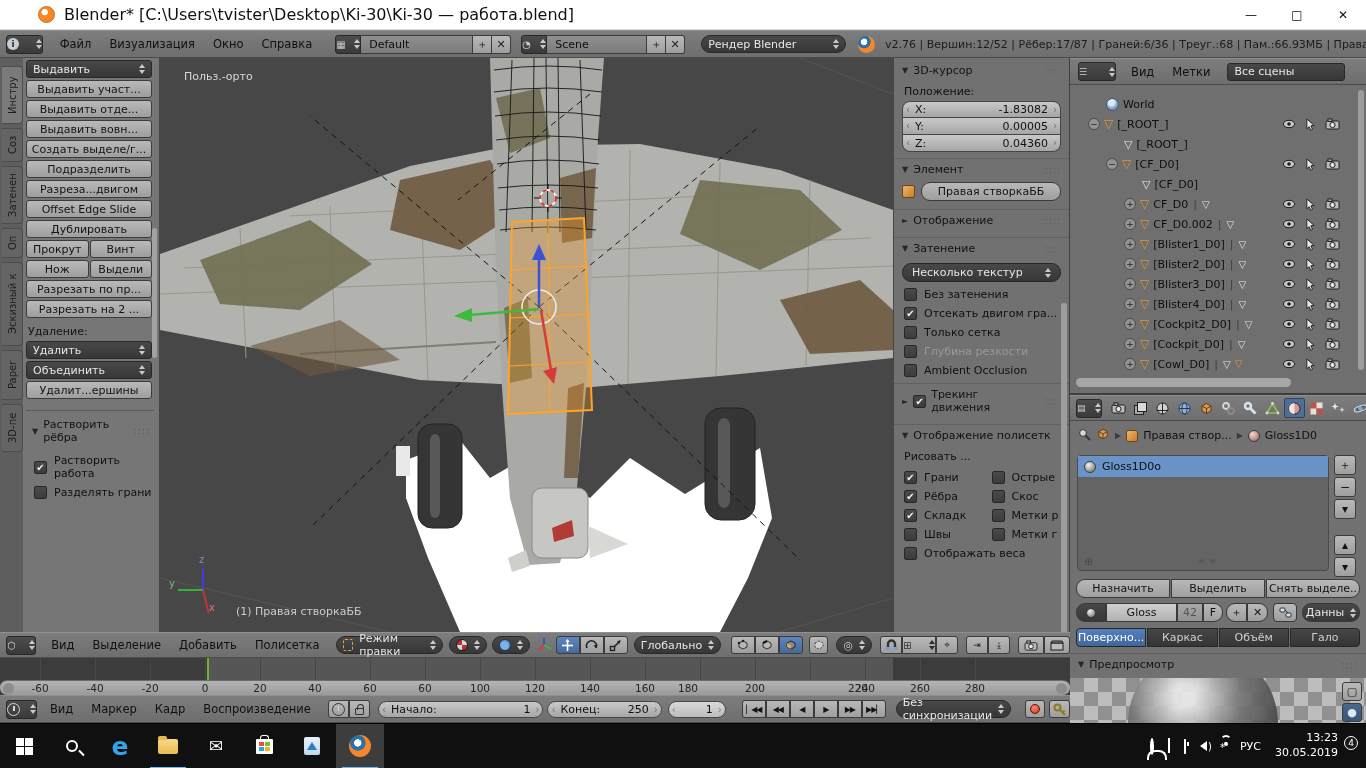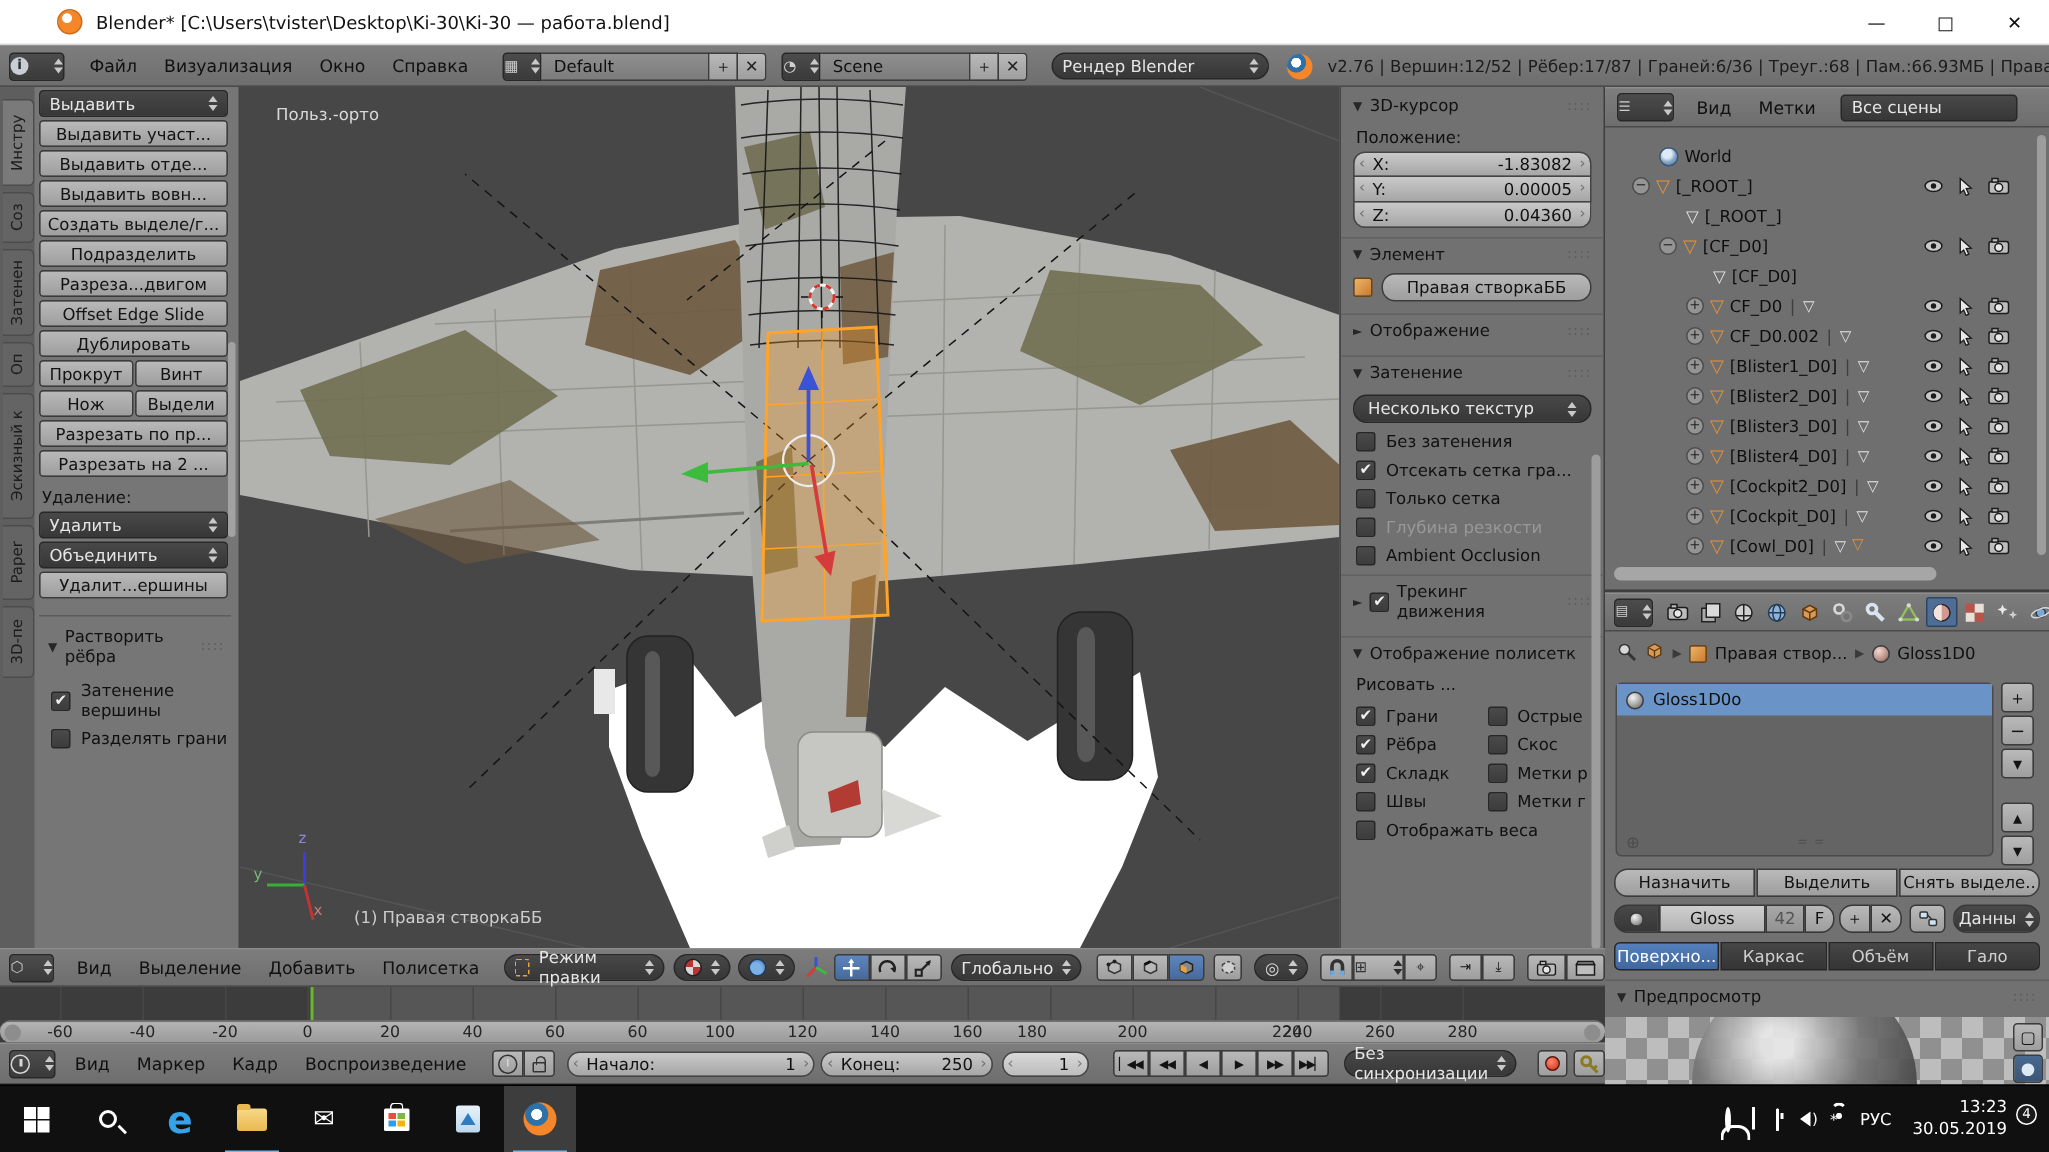--- a/index.html
+++ b/index.html
@@ -6,21 +6,21 @@
   html,body { width:1366px; height:768px; overflow:hidden; background:#222;
     font-family:"DejaVu Sans", sans-serif; font-size:11px; color:#141414; }
   #app { position:relative; width:1366px; height:768px; background:#5a5a5a; }
 
   
   #titlebar { position:absolute; left:0; top:0; width:1366px; height:30px; background:#fff;
     display:flex; align-items:center; border-bottom:1px solid #d8d8d8; }
   .tb-logo { width:17px; height:17px; border-radius:50%; margin:0 9px 0 38px;
     background:radial-gradient(circle at 38% 34%, #ffffff 0 22%, #f6862a 26% 100%);
     border:1px solid #d06a14; }
-  #tb-title { font-size:12px; color:#111; }
+  #tb-title { font-size:16px; color:#111; }
   .tb-controls { margin-left:auto; display:flex; height:30px; }
   .tbc { width:46px; height:30px; display:flex; align-items:center; justify-content:center;
     font-size:12px; color:#111; }
 
   
   .hdr { background:linear-gradient(#7d7d7d,#6e6e6e); border-top:1px solid #8f8f8f;
     border-bottom:1px solid #4b4b4b; display:flex; align-items:center; }
   .menu { color:#101010; font-size:11.5px; padding:0 9px; cursor:default; }
   .btn { background:linear-gradient(#b9b9b9,#9e9e9e); border:1px solid #3c3c3c; border-radius:3px;
     color:#131313; display:flex; align-items:center; justify-content:center; height:18px; font-size:11px; }
@@ -395,21 +395,21 @@
     <div id="ts-divider"></div>
     <div id="ts-oppanel">
       <div class="phead">
         <span class="tri">▼</span>
         <span>Растворить рёбра</span>
         <span class="grip">::::</span>
       </div>
       <div id="ts-opchecks">
           <div class="chkrow">
     <span class="check">✔</span>
-    <span class="cl">Затенение вершины</span>
+    <span class="cl">Растворить работа</span>
           </div>
           <div class="chkrow">
     <span class="check"></span>
     <span class="cl">Разделять грани</span>
           </div>
         </div>
     </div>
   </div>
 
   <div id="viewport">
@@ -587,21 +587,21 @@
             <i class="d"></i>
           </span>
       </div>
       <div id="np-shadechecks">
           <div class="chkrow">
     <span class="check"></span>
     <span class="cl">Без затенения</span>
           </div>
           <div class="chkrow">
     <span class="check">✔</span>
-    <span class="cl">Отсекать сетка гра...</span>
+    <span class="cl">Отсекать двигом гра...</span>
           </div>
           <div class="chkrow">
     <span class="check"></span>
     <span class="cl">Только сетка</span>
           </div>
           <div class="chkrow">
     <span class="check"></span>
     <span class="cl dis">Глубина резкости</span>
           </div>
           <div class="chkrow">

